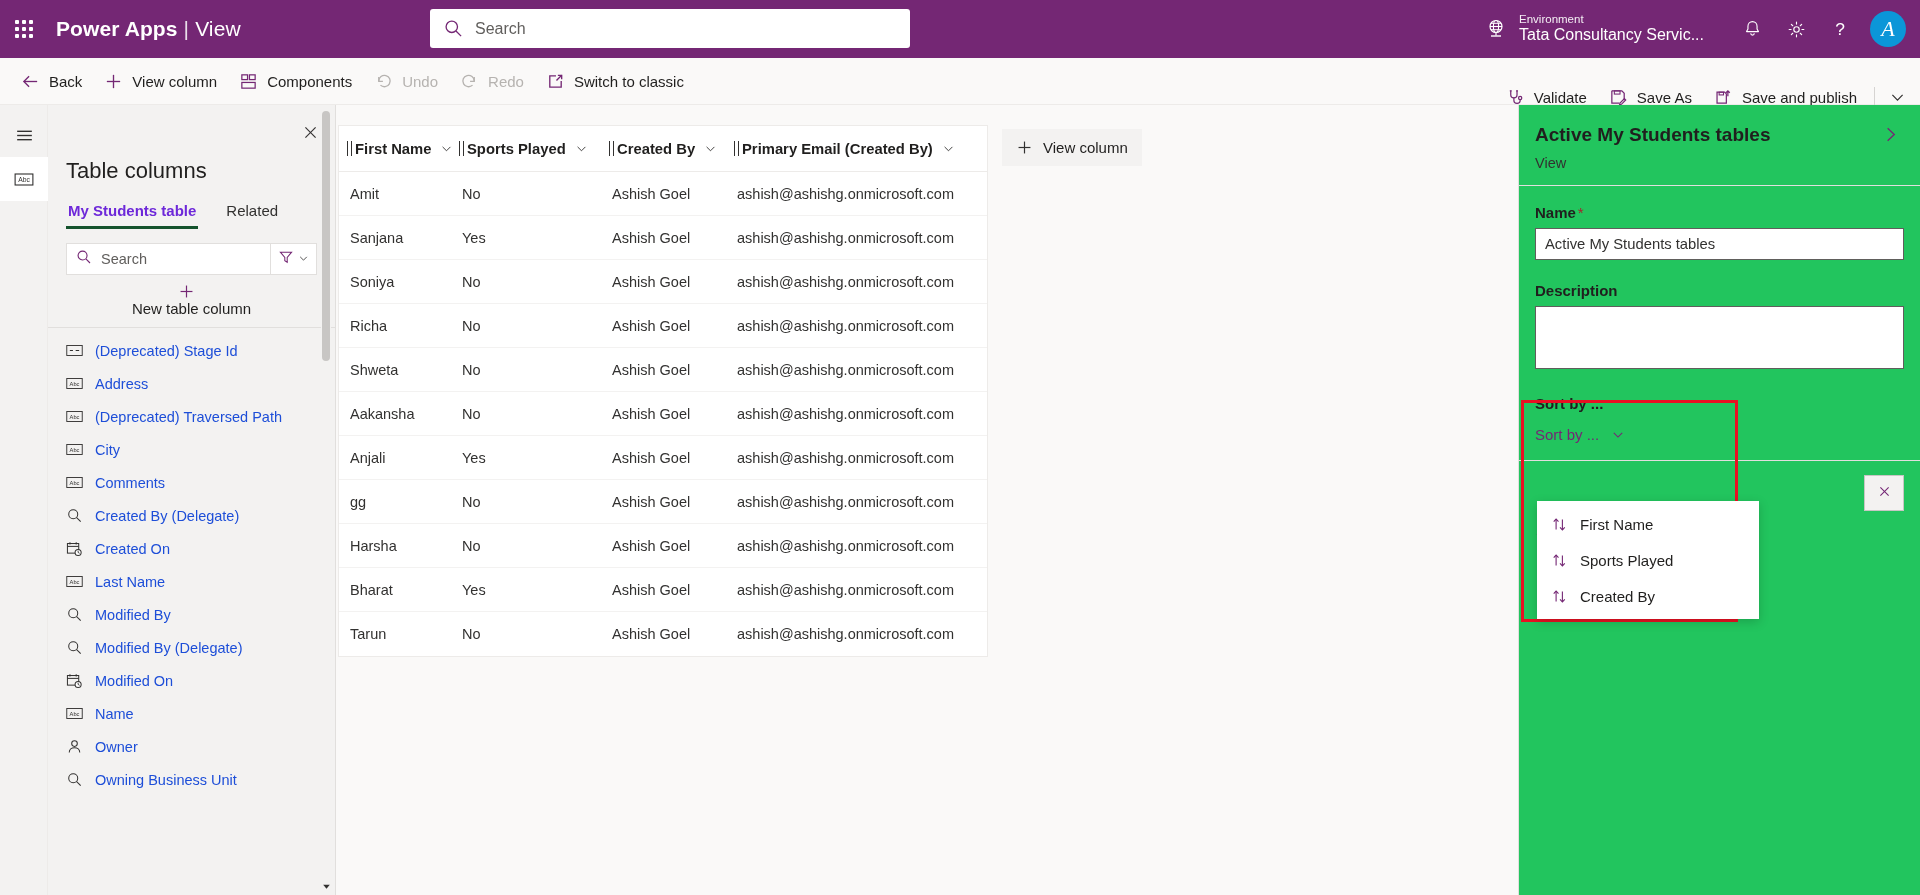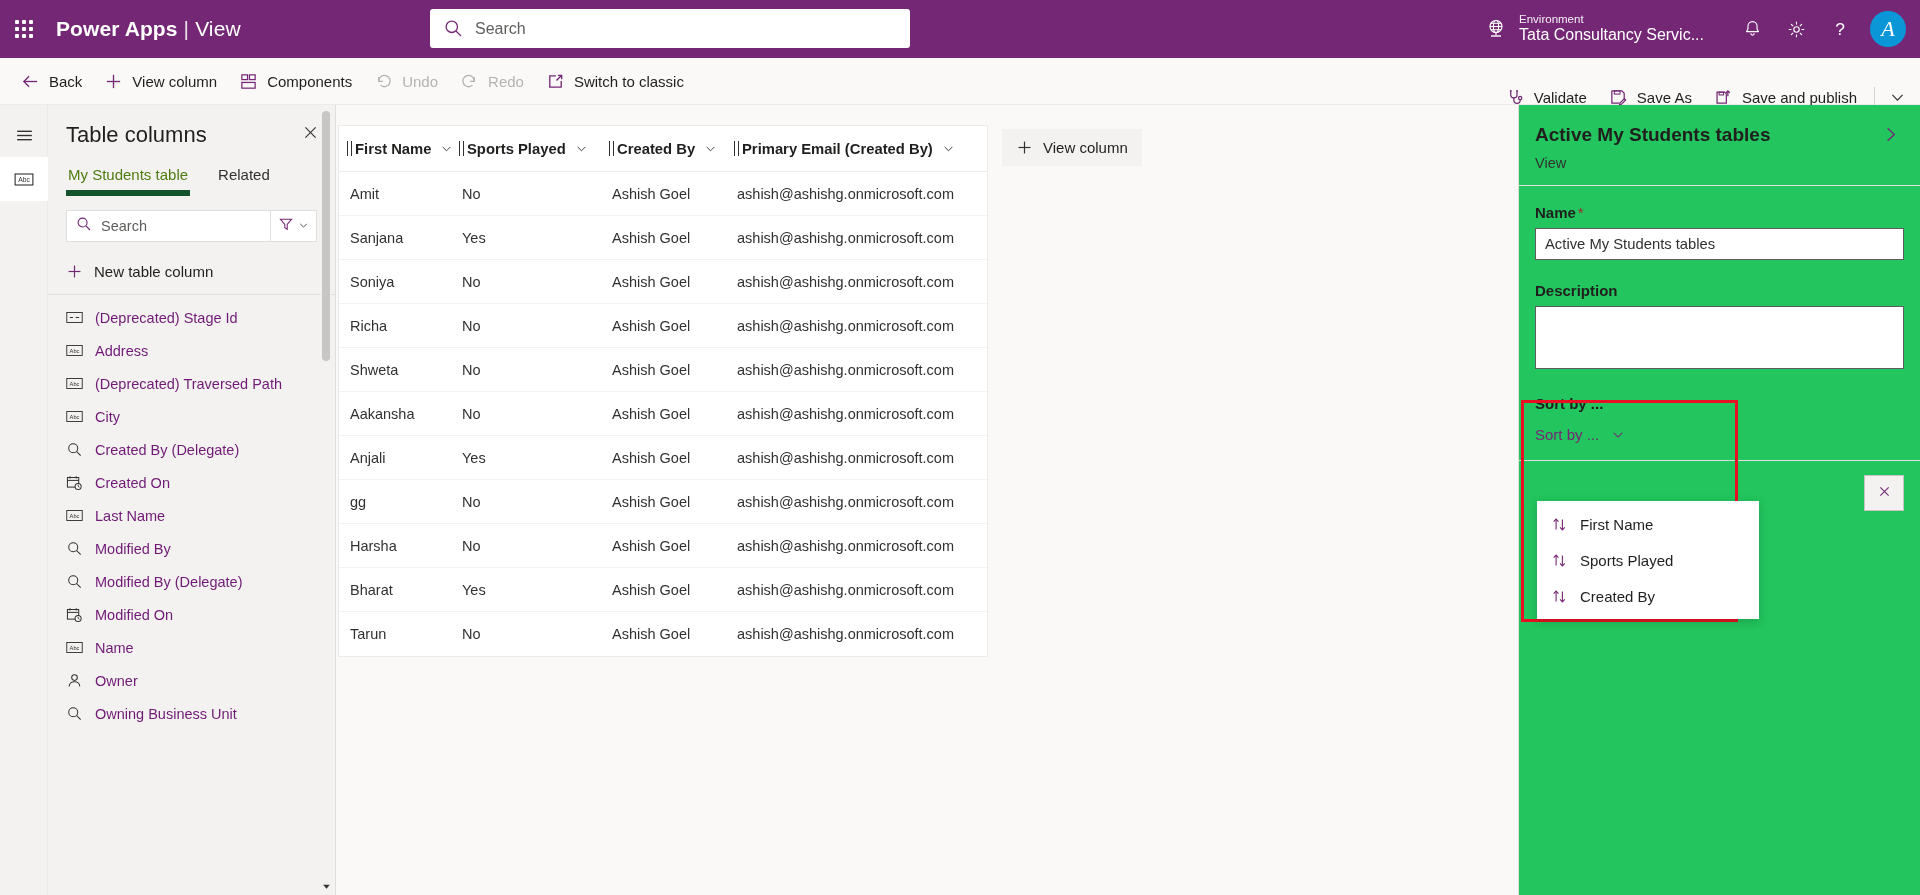--- a/index.html
+++ b/index.html
@@ -94,54 +94,54 @@
 
   
   .colpanel {
     width: 288px; background: #f3f2f1; border-right: 1px solid #e1dfdd;
     display: flex; flex-direction: column; flex: none; position: relative;
   }
   .cp-head {
     display: flex; align-items: flex-start; justify-content: space-between;
     padding: 17px 14px 0 18px;
   }
-  .cp-title { font-size: 22px; color: #201f1e; font-weight: normal; }
+  .cp-title { font-size: 22px; color: #201f1e; font-weight: normal; margin-top: 36px; }
   .cp-close { cursor: pointer; padding: 2px; line-height: 0; }
   .cp-tabs { display: flex; padding: 0 18px; margin-top: 18px; }
   .cp-tab {
     font-size: 15px; color: #323130; padding: 0 2px 7px 2px;
     margin-right: 26px; cursor: pointer; white-space: nowrap;
   }
-  .cp-tab.active { font-weight: normal; border-bottom: 6px solid #14532d; color: #4d7c0f; }
+  .cp-tab.active { font-weight: bold; border-bottom: 3px solid #14532d; color: #6d28d9; }
   .cp-searchrow { display: flex; align-items: center; padding: 0 18px; margin-top: 14px; }
   .cp-search {
     flex: 1; height: 32px; background: #fff; border: 1px solid #e1dfdd;
     display: flex; align-items: center; padding: 0 9px; cursor: text;
   }
   .cp-search input {
     border: none; outline: none; background: transparent; font-size: 14.5px;
     width: 100%; margin-left: 9px; color: #323130;
     font-family: "Liberation Sans", sans-serif;
   }
   .cp-search input::placeholder { color: #605e5c; }
   .cp-filter {
     height: 32px; width: 46px; background: #fff; border: 1px solid #e1dfdd;
     border-left: none; display: flex; align-items: center; justify-content: center;
     gap: 4px; cursor: pointer;
   }
   .cp-new {
     display: flex; align-items: center; padding: 0 18px; height: 42px;
-    margin-top: 8px; font-size: 15px; color: #201f1e; cursor: pointer;
+    margin-top: 8px; font-size: 15px; color: #201f1e; cursor: pointer; flex-direction: column;
   }
   .cp-new .plus { margin-right: 11px; display: flex; }
   .cp-divider { height: 1px; background: #e1dfdd; margin: 2px 0 0 0; }
   .cp-list { flex: 1; overflow: hidden; position: relative; padding-top: 6px; }
   .cp-row {
     display: flex; align-items: center; height: 33px; padding: 0 18px 0 18px;
-    font-size: 14.5px; color: #701a75; cursor: pointer; white-space: nowrap;
+    font-size: 14.5px; color: #1d4ed8; cursor: pointer; white-space: nowrap;
   }
   .cp-row .ri { width: 17px; margin-right: 12px; display: flex; align-items: center; flex: none; }
   .cp-scroll {
     position: absolute; right: 4px; top: 6px; bottom: 22px; width: 10px;
   }
   .cp-scroll .track { position: absolute; inset: 0; background: #f3f2f1; }
   .cp-scroll .thumb {
     position: absolute; left: 1px; width: 8px; top: 0px; height: 250px;
     background: #c8c6c4; border-radius: 4px;
   }
@@ -514,20 +514,29 @@
           <span class="ri">
             <svg width="17" height="13" viewBox="0 0 22 15">
               <rect x="1" y="1" width="20" height="13" fill="none" stroke="#323130" stroke-width="1.2"></rect>
               <text x="11" y="10.6" font-size="7.4" fill="#323130" text-anchor="middle" font-family="Liberation Sans, sans-serif">Abc</text>
             </svg>
           </span>
           <span>City</span>
         </div>
         <div class="cp-row">
           <span class="ri">
+            <svg width="17" height="13" viewBox="0 0 22 15">
+              <rect x="1" y="1" width="20" height="13" fill="none" stroke="#323130" stroke-width="1.2"></rect>
+              <text x="11" y="10.6" font-size="7.4" fill="#323130" text-anchor="middle" font-family="Liberation Sans, sans-serif">Abc</text>
+            </svg>
+          </span>
+          <span>Comments</span>
+        </div>
+        <div class="cp-row">
+          <span class="ri">
             <svg width="17" height="17" viewBox="0 0 20 20">
               <circle cx="8.5" cy="8.5" r="5.3" fill="none" stroke="#323130" stroke-width="1.2"></circle>
               <line x1="12.5" y1="12.5" x2="17.3" y2="17.3" stroke="#323130" stroke-width="1.2"></line>
             </svg>
           </span>
           <span>Created By (Delegate)</span>
         </div>
         <div class="cp-row">
           <span class="ri">
             <svg width="17" height="16" viewBox="0 0 20 19">

